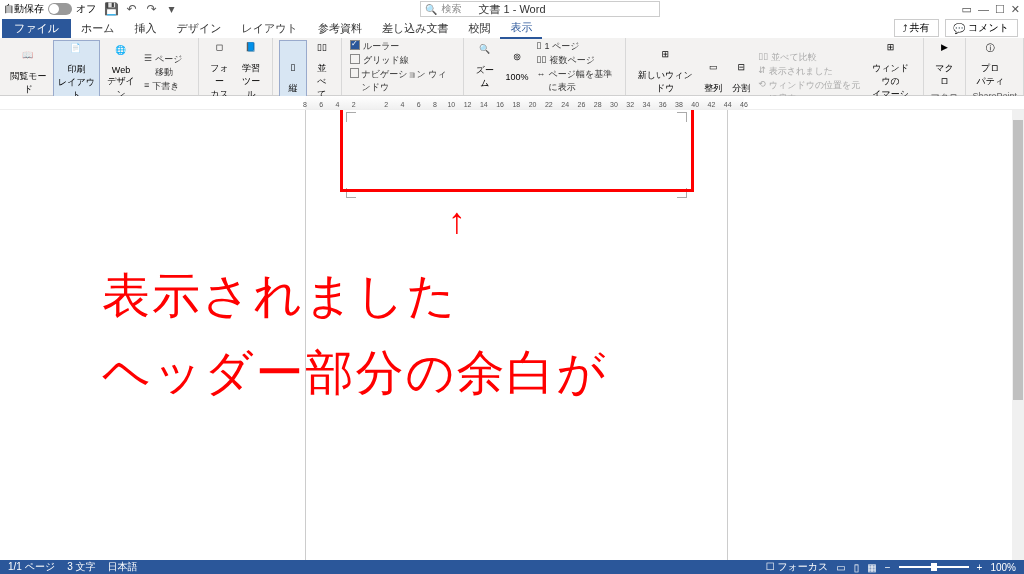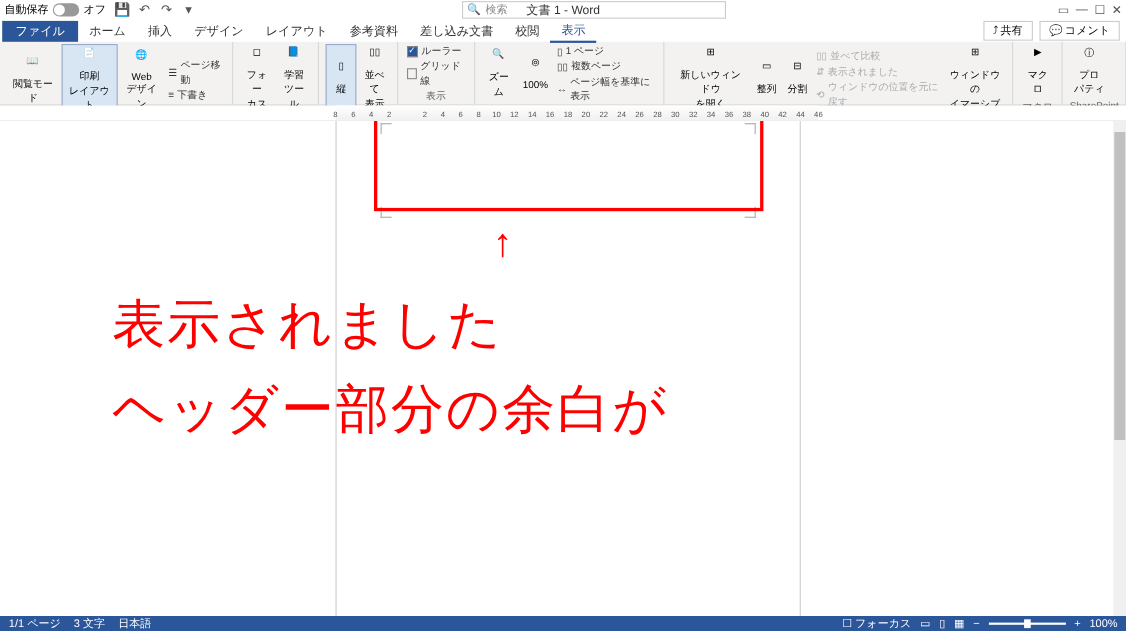--- a/index.html
+++ b/index.html
@@ -23,21 +23,21 @@
     .action-btn { border: 1px solid #ccc; padding: 1px 8px; font-size: 10px; display: flex; align-items: center; gap: 2px; }
     
     .ribbon { height: 58px; background: #f3f2f1; border-bottom: 1px solid #d0d0d0; display: flex; }
     .ribbon-group { padding: 2px 6px; border-right: 1px solid #d8d8d8; display: flex; flex-direction: column; }
     .group-items { display: flex; gap: 2px; flex: 1; }
     .group-label { text-align: center; font-size: 9px; color: #666; margin-top: 1px; }
     .big-btn { display: flex; flex-direction: column; align-items: center; justify-content: center; padding: 2px 4px; font-size: 9px; text-align: center; gap: 2px; cursor: pointer; }
     .big-btn.active { background: #d8e6f3; border: 1px solid #9ac; }
     .big-icon { width: 18px; height: 18px; display: inline-block; }
     .small-stack { display: flex; flex-direction: column; gap: 1px; justify-content: center; padding: 0 2px; }
-    .small-item { display: flex; align-items: center; gap: 3px; font-size: 9px; color: #333; }
+    .small-item { display: flex; gap: 3px; font-size: 9px; color: #333; }
     .small-item.disabled { color: #aaa; }
     .chk { width: 10px; height: 10px; border: 1px solid #888; display: inline-block; }
     .chk.checked { background: #2b579a; position: relative; }
     .chk.checked::after { content: '✓'; color: #fff; font-size: 8px; position: absolute; top: -2px; left: 0; }
     
     .ruler-h { height: 14px; background: #fff; position: relative; border-bottom: 1px solid #eee; }
     .ruler-inner { position: absolute; left: 305px; right: 280px; height: 100%; background: linear-gradient(to bottom, #fff, #f0f0f0); }
     .ruler-num { position: absolute; bottom: 1px; font-size: 7px; color: #555; transform: translateX(-50%); }
     
     .doc-area { position: absolute; top: 110px; left: 0; right: 0; bottom: 14px; background: #fff; overflow: hidden; }
@@ -181,20 +181,24 @@
   <div class="ribbon-group">
     <div class="group-items">
       <div class="small-stack">
         <div class="small-item">
             <span class="chk checked"></span>
             <span>ルーラー</span>
           </div>
         <div class="small-item">
             <span class="chk"></span>
             <span>グリッド線</span>
+          </div>
+        <div class="small-item">
+            <span class="chk"></span>
+            <span>ナビゲーション ウィンドウ</span>
           </div>
       </div>
     </div>
     <div class="group-label">表示</div>
   </div>
 
   <div class="ribbon-group">
     <div class="group-items">
       <div class="big-btn">
           <span class="big-icon">🔍</span>

